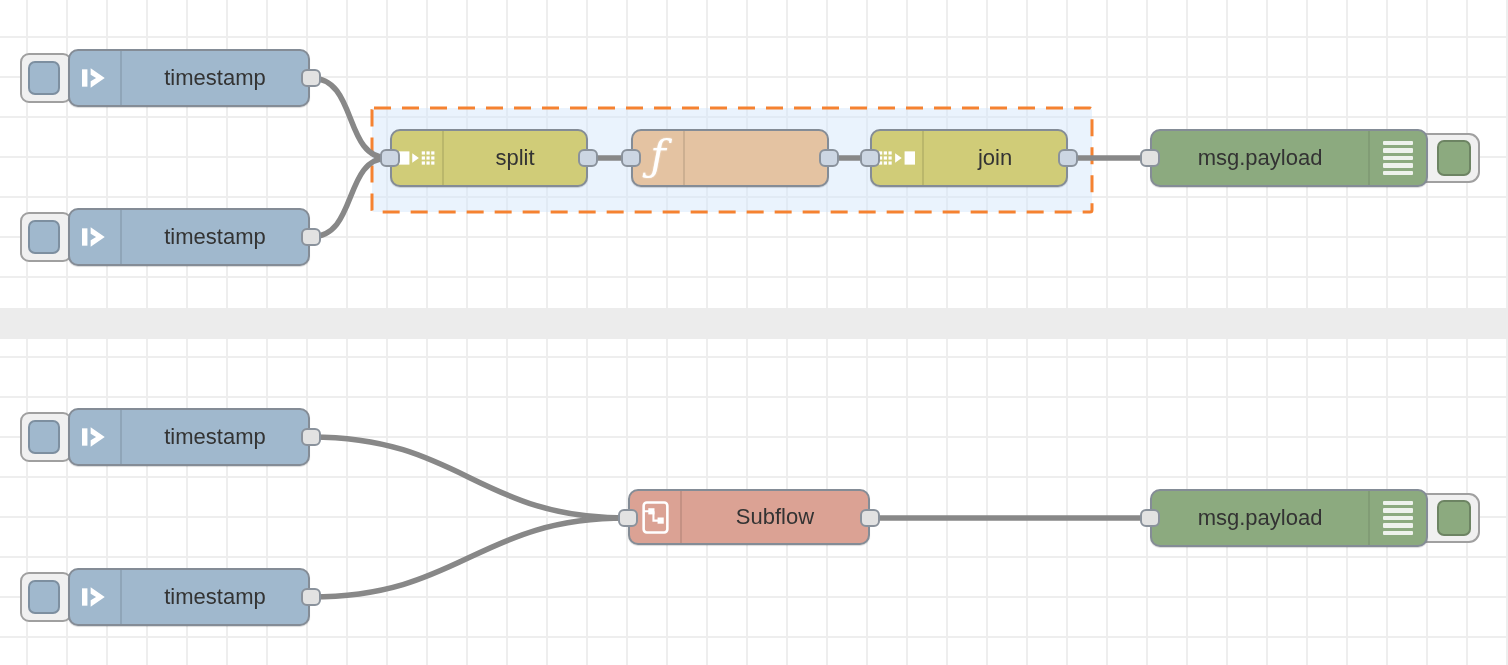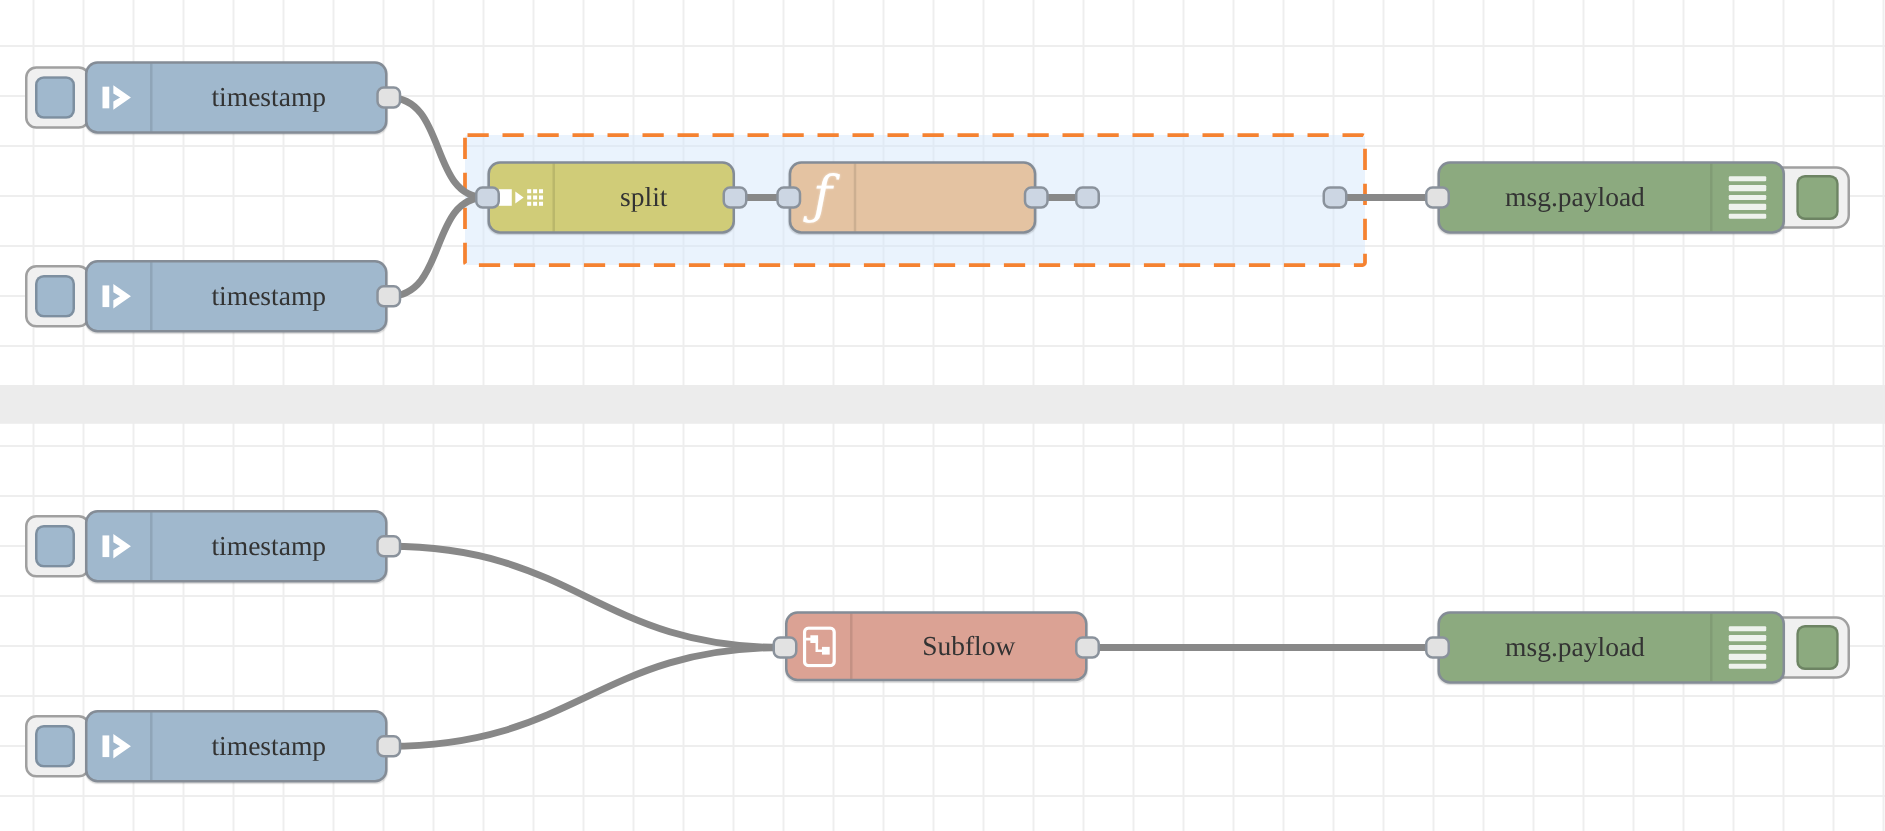--- a/index.html
+++ b/index.html
@@ -27,21 +27,21 @@
     border:2.5px solid var(--node-border);border-radius:10px;
     box-shadow:0 1px 1px rgba(0,0,0,0.15);
   }
   .node .icon-region{
     width:52px;flex:0 0 52px;display:flex;align-items:center;justify-content:center;
     border-right:2px solid rgba(0,0,0,0.1);
   }
   .node .icon-region.right{border-right:none;border-left:2px solid rgba(0,0,0,0.08);}
   .node .label{
     flex:1;display:flex;align-items:center;justify-content:center;
-    font-size:22px;color:var(--label);white-space:nowrap;font-family:Liberation Serif, serif;
+    font-size:22px;color:var(--label);white-space:nowrap;
   }
   .inject{background:var(--inject);}
   .splitjoin{background:var(--split-join);justify-content:space-between;}
   .function{background:var(--function);}
   .debug{background:var(--debug);}
   .subflow{background:var(--subflow);}
   .port{
     position:absolute;z-index:4;width:20px;height:18px;border-radius:6px;
     background:#e2e2e2;border:2px solid #8a929c;
   }
@@ -135,20 +135,40 @@
     <div class="label">split</div>
   </div>
 
   <div class="node function" style="left:631px;top:129px;width:198px;height:58px">
     <div class="icon-region">
       <span class="fglyph">ƒ</span>
     </div>
     <div class="label"></div>
   </div>
 
+  <div class="node splitjoin" style="left:870px;top:129px;width:198px;height:58px">
+    <div class="icon-region">
+      <svg width="36" height="24" viewBox="0 0 38 24">
+        <g fill="#fff">
+          <rect x="0" y="5" width="3.4" height="3.4"></rect>
+            <rect x="5" y="5" width="3.4" height="3.4"></rect>
+            <rect x="10" y="5" width="3.4" height="3.4"></rect>
+          <rect x="0" y="10.3" width="3.4" height="3.4"></rect>
+            <rect x="5" y="10.3" width="3.4" height="3.4"></rect>
+            <rect x="10" y="10.3" width="3.4" height="3.4"></rect>
+          <rect x="0" y="15.6" width="3.4" height="3.4"></rect>
+            <rect x="5" y="15.6" width="3.4" height="3.4"></rect>
+            <rect x="10" y="15.6" width="3.4" height="3.4"></rect>
+        </g>
+        <path d="M17 7 L24 12 L17 17 Z" fill="#fff"></path>
+        <rect x="27" y="5" width="11" height="14" fill="#fff"></rect>
+      </svg>
+    </div>
+    <div class="label">join</div>
+  </div>
 
   <div class="node debug" style="left:1150px;top:129px;width:278px;height:58px">
     <div class="label">msg.payload</div>
     <div class="icon-region right" style="flex-basis:58px;width:58px">
       <div class="debug-bars">
         <span></span>
           <span></span>
           <span></span>
           <span></span>
           <span></span>

